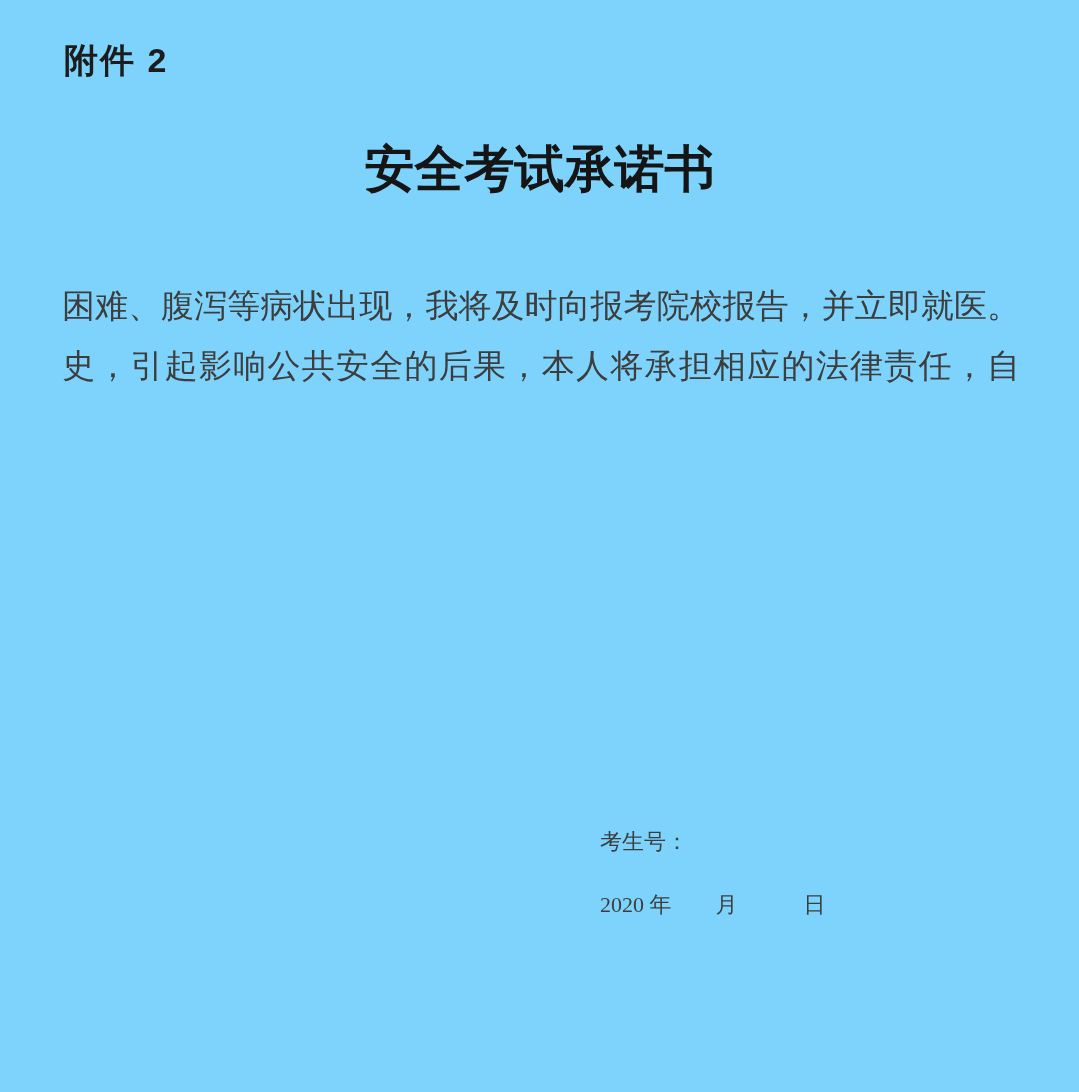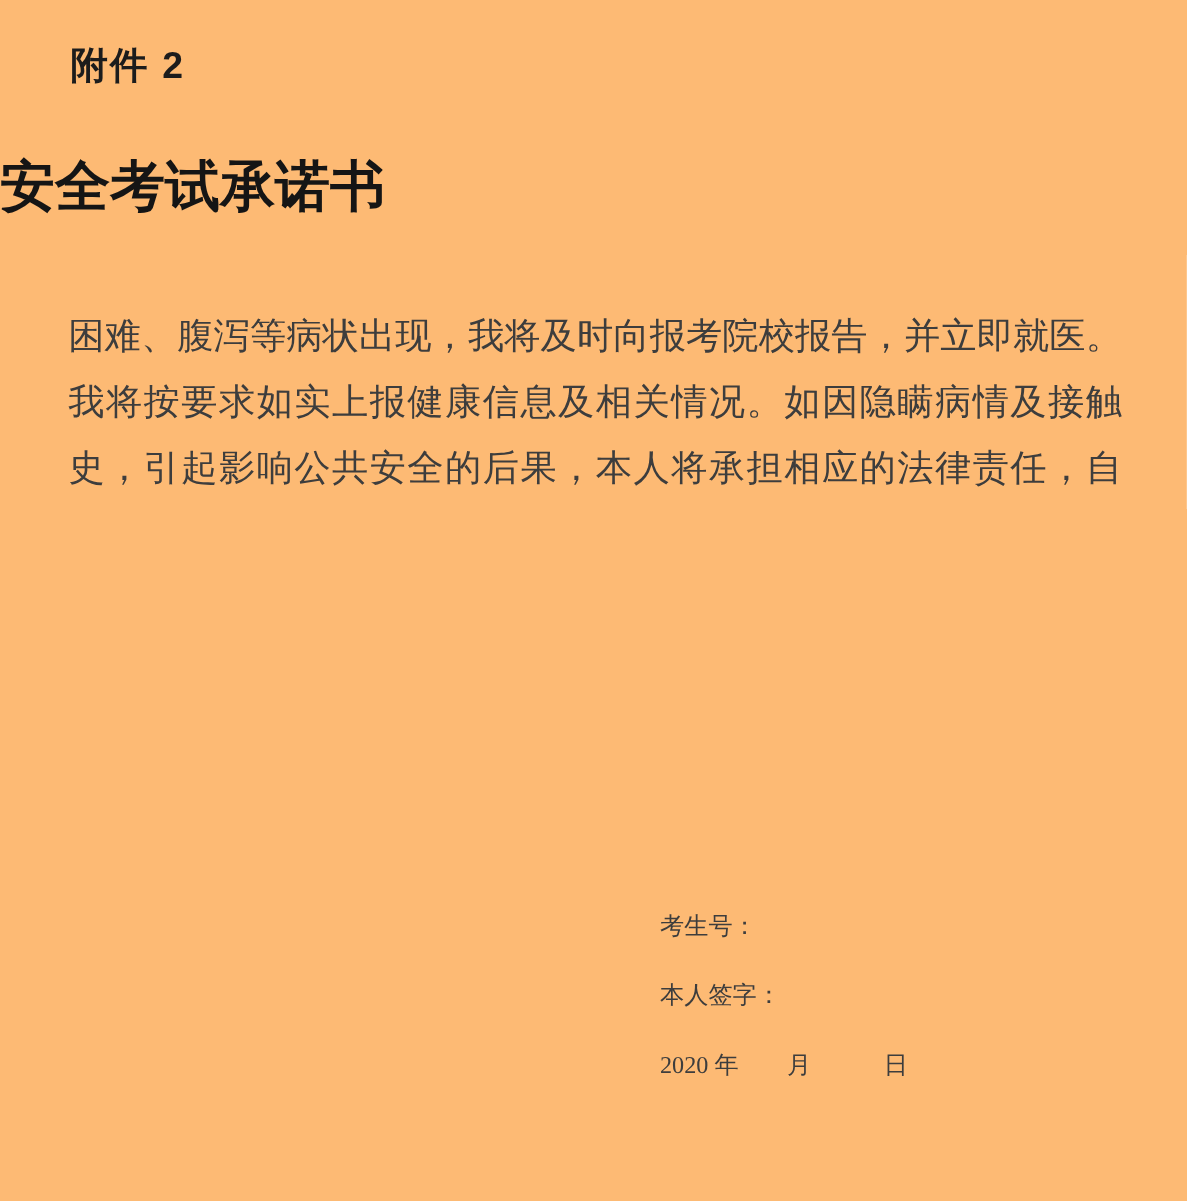--- a/index.html
+++ b/index.html
@@ -4,42 +4,42 @@
 <style>
   html, body {
     margin: 0;
     padding: 0;
     background: #ffffff;
   }
   .page {
     position: relative;
     width: 1079px;
     height: 1092px;
-    background: #fdba74;
+    background: #7dd3fc;
     overflow: hidden;
     font-family: "Liberation Serif", serif;
   }
   .attachment-label {
     position: absolute;
     left: 64px;
     top: 40px;
     font-family: "Liberation Sans", sans-serif;
     font-weight: 700;
     font-size: 34px;
     line-height: 1.2;
     color: #1c1c1c;
     letter-spacing: 2px;
   }
   .doc-title {
     position: absolute;
     left: 0;
     right: 0;
     top: 142px;
     margin: 0;
-    text-align: left;
+    text-align: center;
     font-family: "Liberation Sans", sans-serif;
     font-weight: 700;
     font-size: 50px;
     line-height: 1.1;
     color: #151515;
     letter-spacing: 0px;
   }
   .doc-body {
     position: absolute;
     left: 62px;
@@ -83,23 +83,21 @@
 <body>
 
 <div class="page">
 
   <div class="attachment-label">附件 2</div>
 
   <h1 class="doc-title">安全考试承诺书</h1>
 
   <div class="doc-body">
     <div class="body-line">困难、腹泻等病状出现，我将及时向报考院校报告，并立即就医。</div>
-    <div class="body-line">我将按要求如实上报健康信息及相关情况。如因隐瞒病情及接触</div>
     <div class="body-line">史，引起影响公共安全的后果，本人将承担相应的法律责任，自</div>
   </div>
 
   <div class="signature-block">
     <div class="sig-line">考生号：</div>
-    <div class="sig-line">本人签字：</div>
     <div class="sig-line date-line">2020 年　　月　　　日</div>
   </div>
 
 </div>
 
 </body></html>

